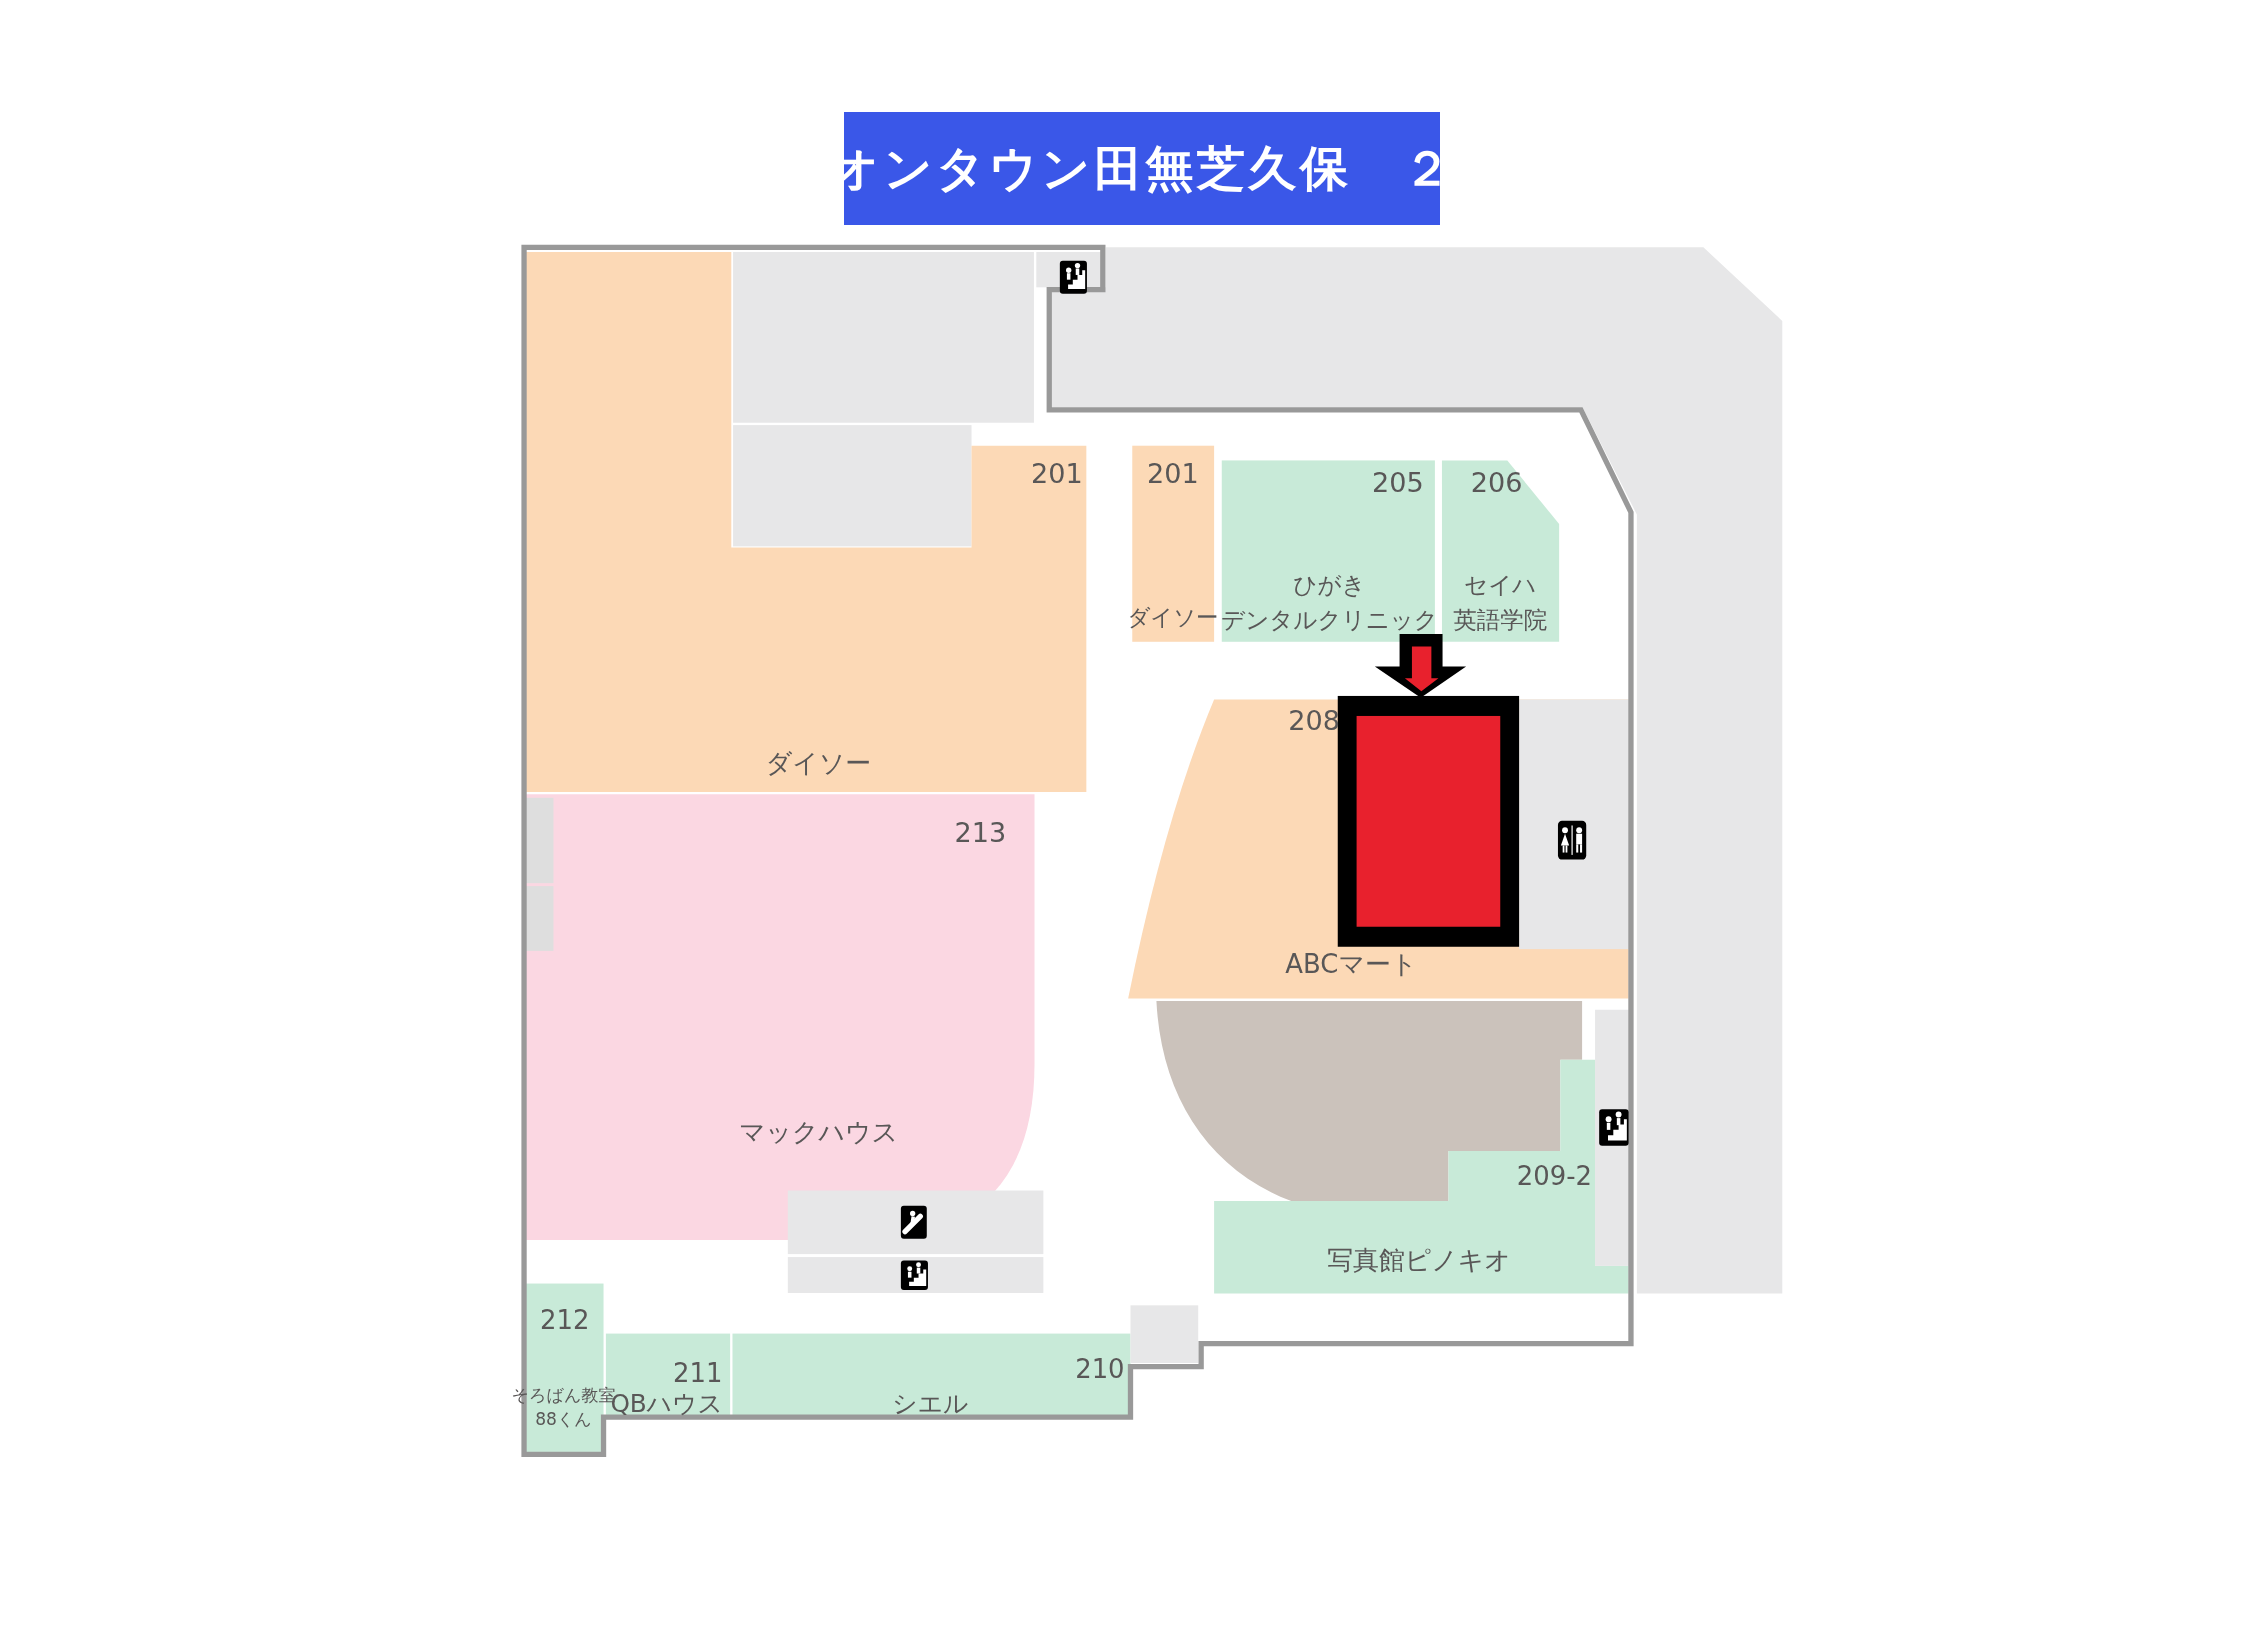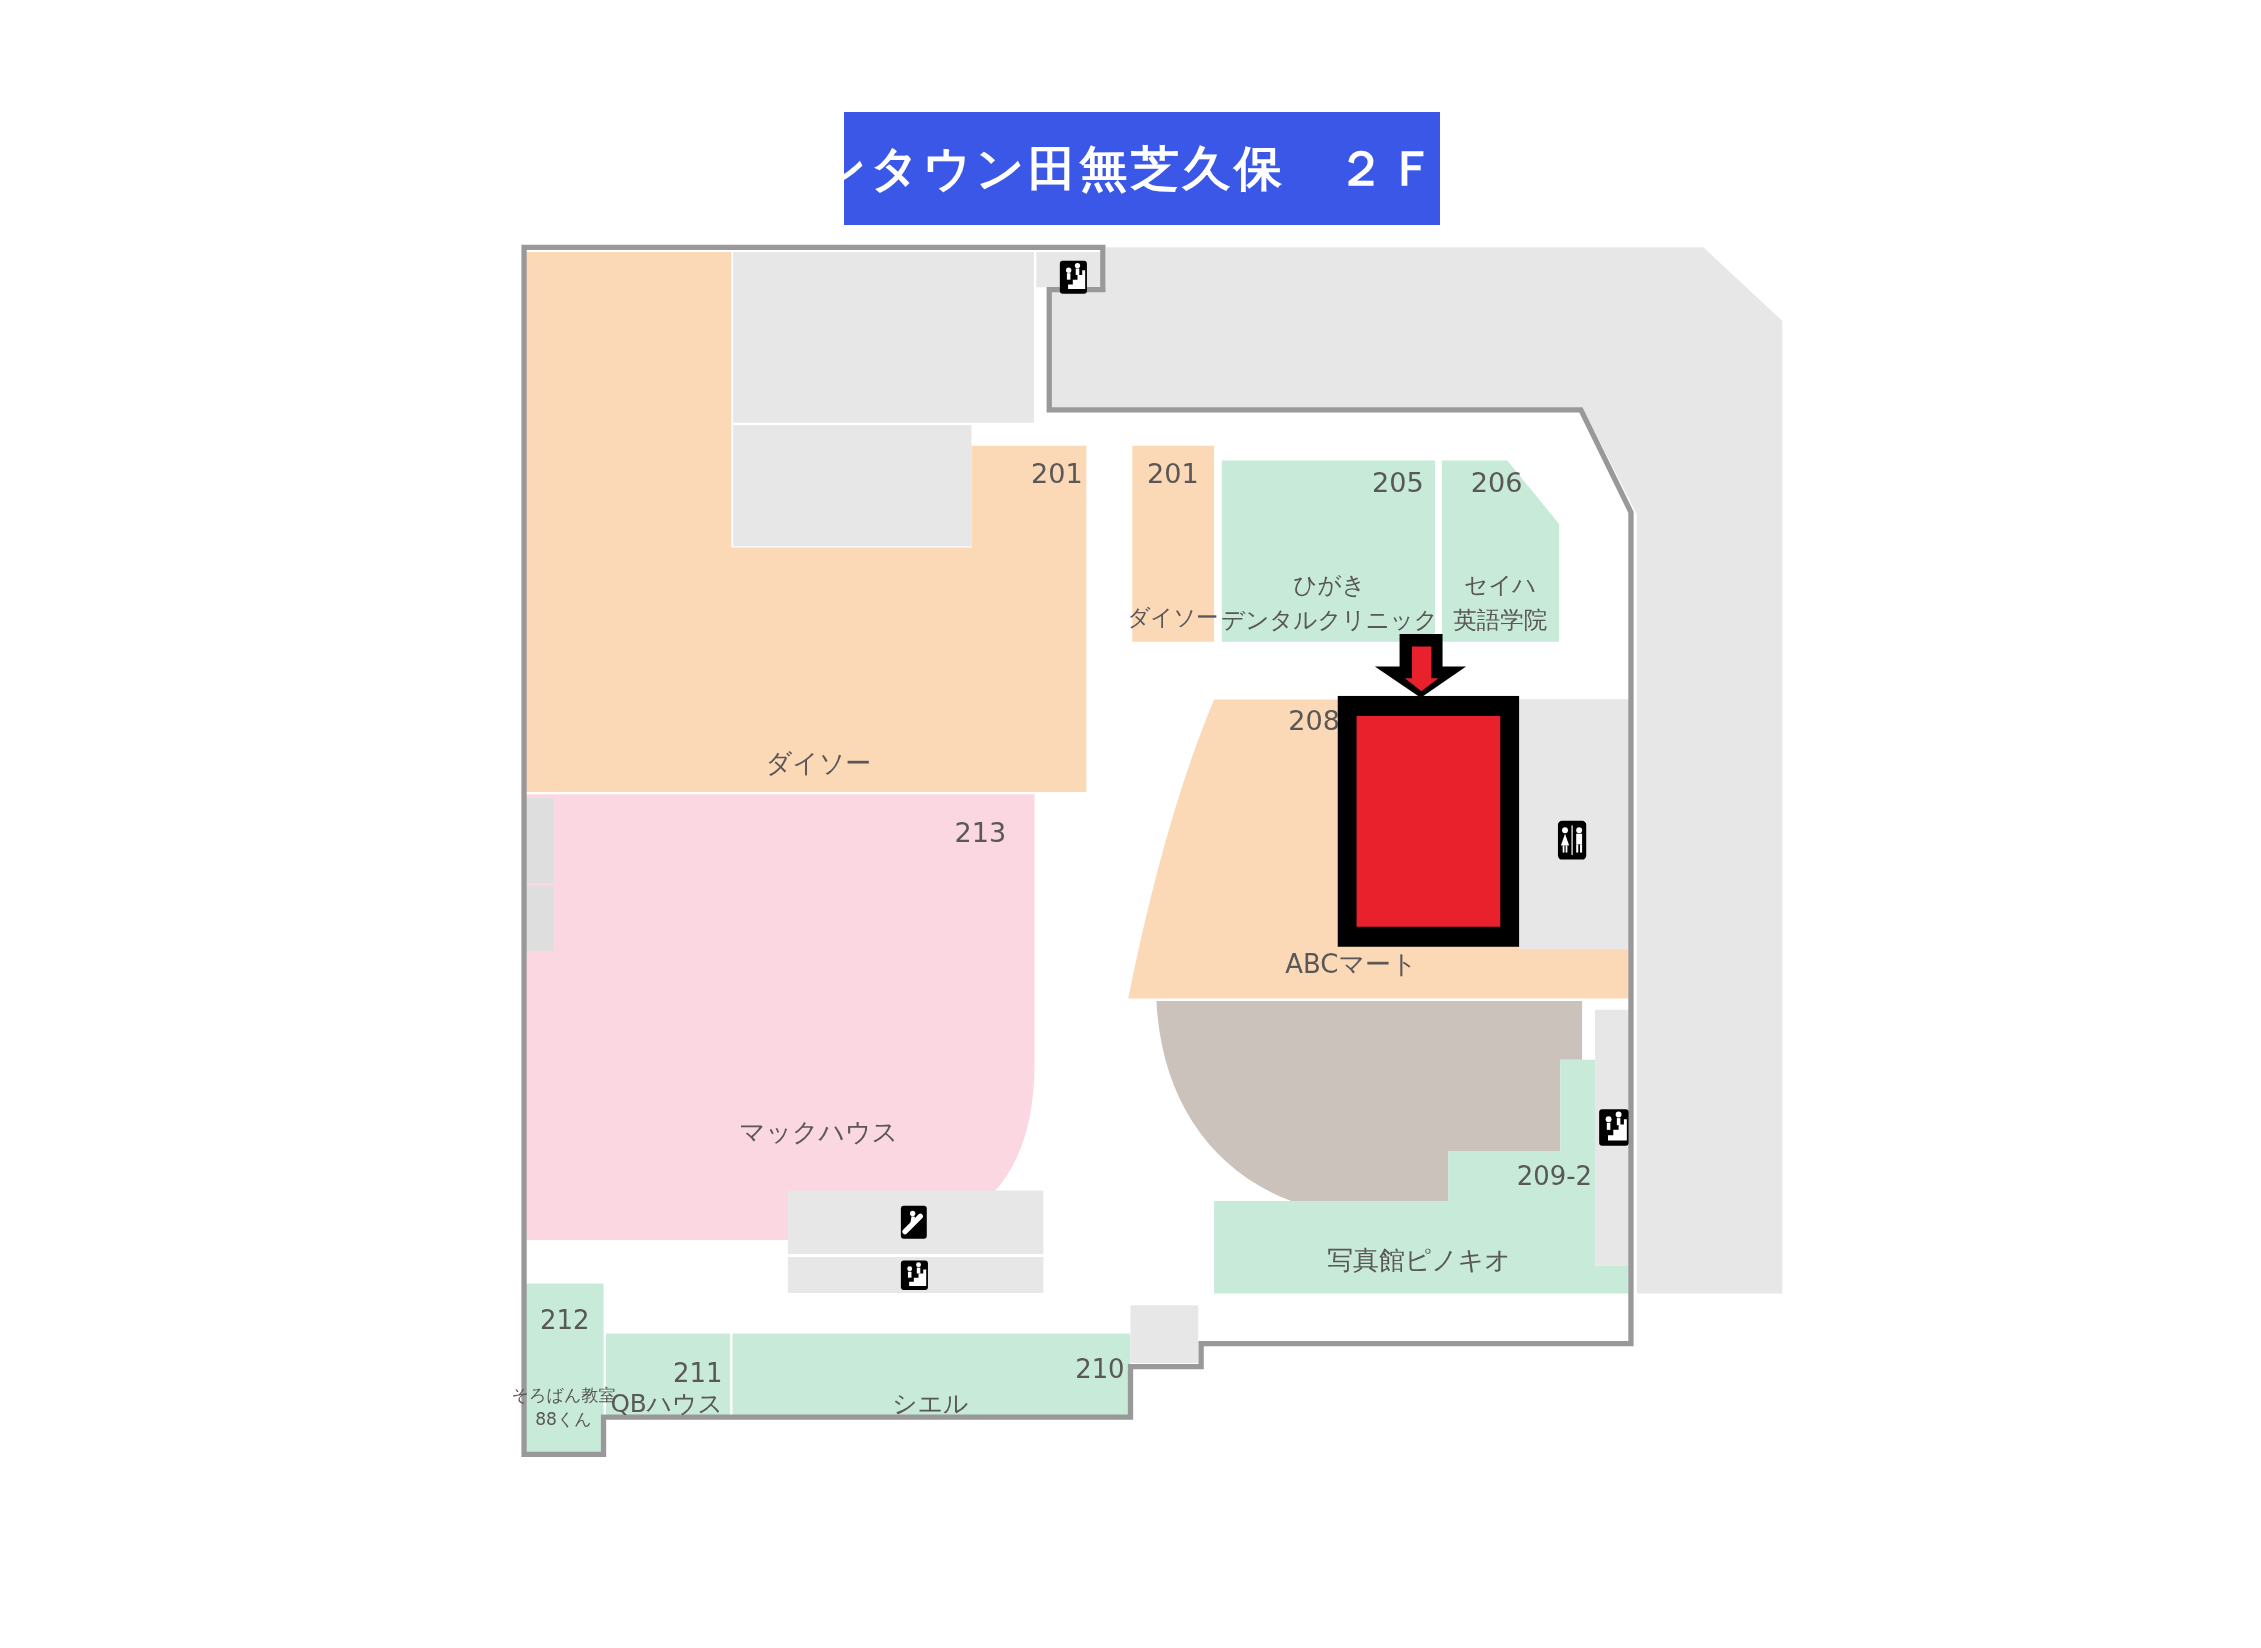--- a/index.html
+++ b/index.html
@@ -1,19 +1,19 @@
 <!DOCTYPE html>
 <html style="font-size:9.4px"><head>
 <meta charset="utf-8">
 <style>
   html,body{margin:0;padding:0;background:#ffffff;}
   .page{position:relative;width:2261px;height:1648px;background:#fff;overflow:hidden;
         font-family:"DejaVu Sans","Liberation Sans",sans-serif;}
   .title-banner{position:absolute;left:844px;top:112px;width:596px;height:113px;
-        background:#3a57e8;display:flex;align-items:center;justify-content:flex-end;}
+        background:#3a57e8;display:flex;align-items:center;justify-content:center;}
   .title-banner span{color:#ffffff;font-size:48px;font-weight:bold;letter-spacing:3.5px;white-space:nowrap;}
   svg{position:absolute;left:0;top:0;}
   svg text{font-family:"DejaVu Sans","Liberation Sans",sans-serif;fill:#595757;}
   .n46{font-size:46px;}
   .n44{font-size:44px;}
   .n42{font-size:42px;}
   .n40{font-size:40px;}
   .n38{font-size:38px;}
   .n29{font-size:29px;}
   .mid{text-anchor:middle;}

